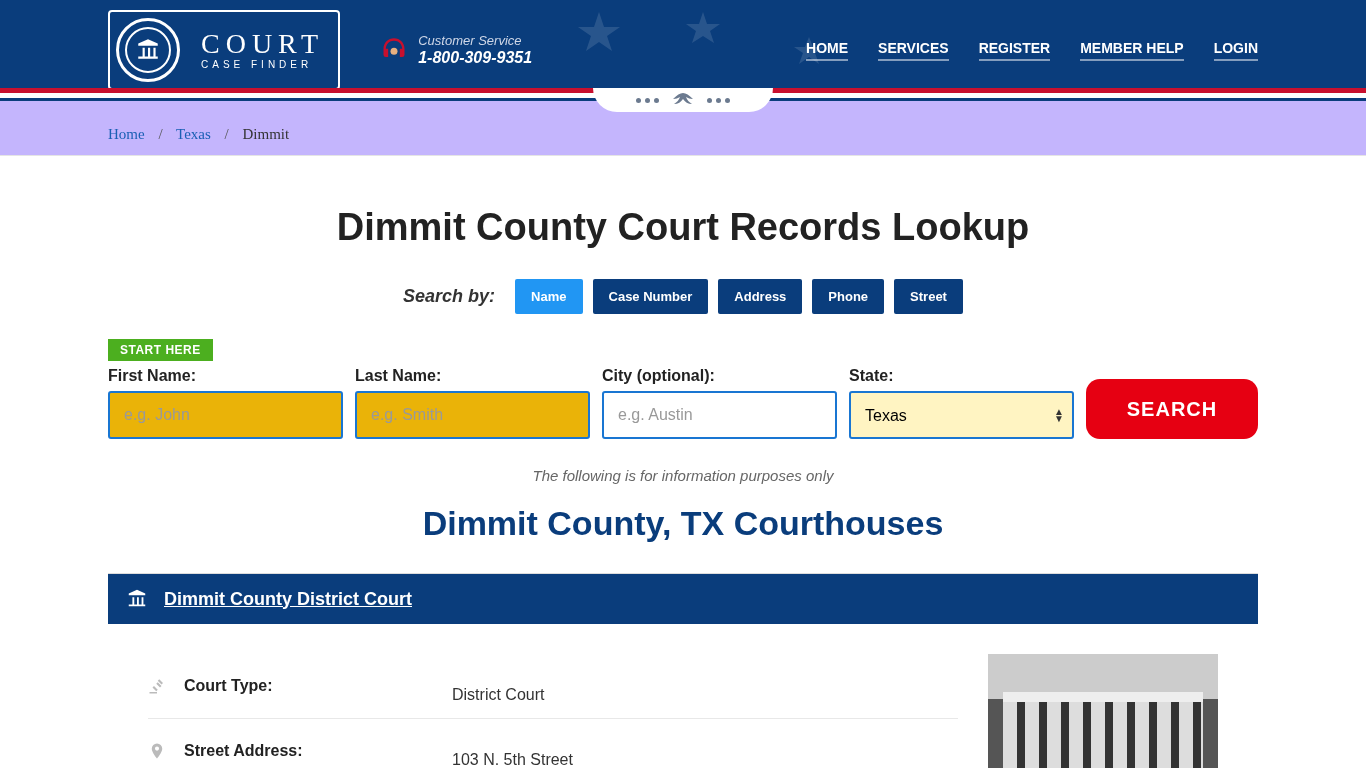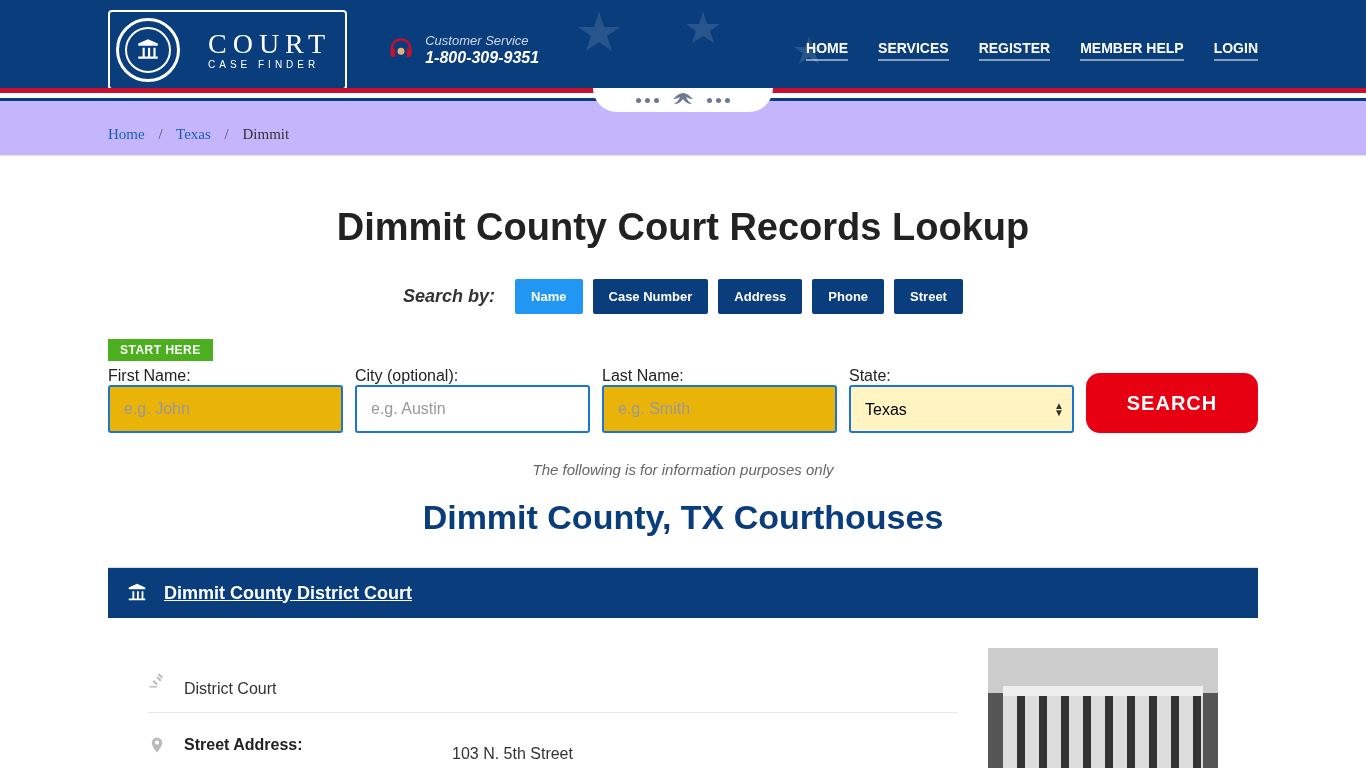--- a/index.html
+++ b/index.html
@@ -1,21 +1,21 @@
 <!DOCTYPE html>
 <html><head>
   <meta charset="utf-8">
   <style>
     * { margin: 0; padding: 0; box-sizing: border-box; }
     body { font-family: 'Segoe UI', Arial, sans-serif; background: #fff; color: #333; }
 
     
     .header { background: #0a3d7c; position: relative; height: 100px; }
     .header-inner { max-width: 1170px; margin: 0 auto; display: flex; align-items: center; height: 100%; padding: 0 10px; }
-    .logo { display: flex; align-items: center; gap: 28px; border: 2px solid #fff; padding: 6px 14px 6px 6px; border-radius: 4px; }
+    .logo { display: flex; align-items: center; gap: 21px; border: 2px solid #fff; padding: 6px 14px 6px 6px; border-radius: 4px; }
     .logo-seal { width: 64px; height: 64px; border: 3px solid #fff; border-radius: 50%; display: flex; align-items: center; justify-content: center; position: relative; }
     .logo-seal-inner { width: 46px; height: 46px; border: 2px solid #fff; border-radius: 50%; display: flex; align-items: center; justify-content: center; }
     .logo-seal svg { fill: #fff; }
     .logo-text { color: #fff; line-height: 1; }
     .logo-text-main { font-size: 28px; font-weight: 300; letter-spacing: 6px; font-family: Georgia, serif; }
     .logo-text-sub { font-size: 10px; letter-spacing: 4px; margin-top: 2px; }
     .customer-service { display: flex; align-items: center; gap: 10px; margin-left: 40px; color: #d0d8e8; }
     .cs-icon { width: 28px; height: 28px; }
     .cs-text { font-style: italic; font-size: 13px; line-height: 1.2; }
     .cs-phone { color: #fff; font-weight: 700; font-size: 16px; font-style: italic; }
@@ -53,21 +53,21 @@
 
     
     .start-here { display: inline-block; background: #4caf1f; color: #fff; font-weight: 700; font-size: 12px; padding: 4px 12px; letter-spacing: 0.5px; }
 
     
     .form-row { display: flex; gap: 12px; align-items: flex-end; margin-top: 6px; }
     .form-col { display: flex; flex-direction: column; }
     .form-col.first-name, .form-col.last-name { flex: 0 0 235px; }
     .form-col.city { flex: 0 0 235px; }
     .form-col.state { flex: 0 0 225px; }
-    .form-label { font-weight: 400; font-size: 16px; color: #222; }
+    .form-label { font-weight: 700; font-size: 16px; margin-bottom: 6px; color: #222; }
     .form-input, .form-select { height: 48px; padding: 0 14px; font-size: 16px; border: 1px solid #333; border-radius: 3px; width: 100%; }
     .form-input.hl, .form-select.hl { background: #eab308; border: 2px solid #1976d2; }
     .form-input.plain { background: #fff; border: 2px solid #1976d2; }
     .form-select.hl { appearance: none; background: #fff4c2; position: relative; }
     .select-wrap { position: relative; }
     .select-chevrons { position: absolute; right: 10px; top: 50%; transform: translateY(-50%); pointer-events: none; font-size: 10px; color: #333; line-height: 0.7; }
     .search-btn { flex: 1; height: 60px; background: #e60012; color: #fff; border: none; font-size: 20px; font-weight: 700; letter-spacing: 1px; cursor: pointer; border-radius: 14px; }
 
     .disclaimer { text-align: center; font-style: italic; color: #666; margin: 28px 0 8px; font-size: 15px; }
     .section-title { text-align: center; font-size: 34px; font-weight: 700; color: #0a3d7c; margin: 20px 0 30px; }
@@ -179,27 +179,27 @@
     <button class="search-tab">Street</button>
   </div>
 
   <span class="start-here">START HERE</span>
 
   <div class="form-row">
     <div class="form-col first-name">
       <label class="form-label">First Name:</label>
       <input class="form-input hl" placeholder="e.g. John" style="">
     </div>
+    <div class="form-col last-name">
+      <label class="form-label">Last Name:</label>
+      <input class="form-input hl" placeholder="e.g. Smith" style="">
+    </div>
     <div class="form-col city">
       <label class="form-label">City (optional):</label>
       <input class="form-input plain" placeholder="e.g. Austin" style="">
-    </div>
-    <div class="form-col last-name">
-      <label class="form-label">Last Name:</label>
-      <input class="form-input hl" placeholder="e.g. Smith" style="">
     </div>
     <div class="form-col state">
       <label class="form-label">State:</label>
       <div class="select-wrap">
         <select class="form-select hl">
           <option>Texas</option>
         </select>
         <div class="select-chevrons">▲<br>▼</div>
       </div>
     </div>
@@ -216,20 +216,21 @@
         <path d="M12 2L3 6v2h18V6l-9-4zm-7 8v8H3v2h18v-2h-2v-8h-2v8h-3v-8h-2v8H9v-8H7v8H5v-8z"></path>
       </svg>
       <a>Dimmit County District Court</a>
     </div>
     <div class="court-body">
       <div class="court-details">
         <div class="detail-row">
           <svg class="detail-icon" viewBox="0 0 24 24" fill="currentColor">
               <path d="M2 20h10v2H2zm11-13l5 5-2 2-5-5zm-7 7l5 5 2-2-5-5zm9-11l5 5-2 2-5-5z"></path>
             </svg>
+          <span class="detail-label">Court Type:</span>
           <span class="detail-value">District Court</span>
         </div>
         <div class="detail-row">
           <svg class="detail-icon" viewBox="0 0 24 24" fill="currentColor">
               <path d="M12 2a7 7 0 00-7 7c0 5 7 13 7 13s7-8 7-13a7 7 0 00-7-7zm0 9.5A2.5 2.5 0 1112 6a2.5 2.5 0 010 5.5z"></path>
             </svg>
           <span class="detail-label">Street Address:</span>
           <span class="detail-value">103 N. 5th Street</span>
         </div>
         <div class="detail-row">

